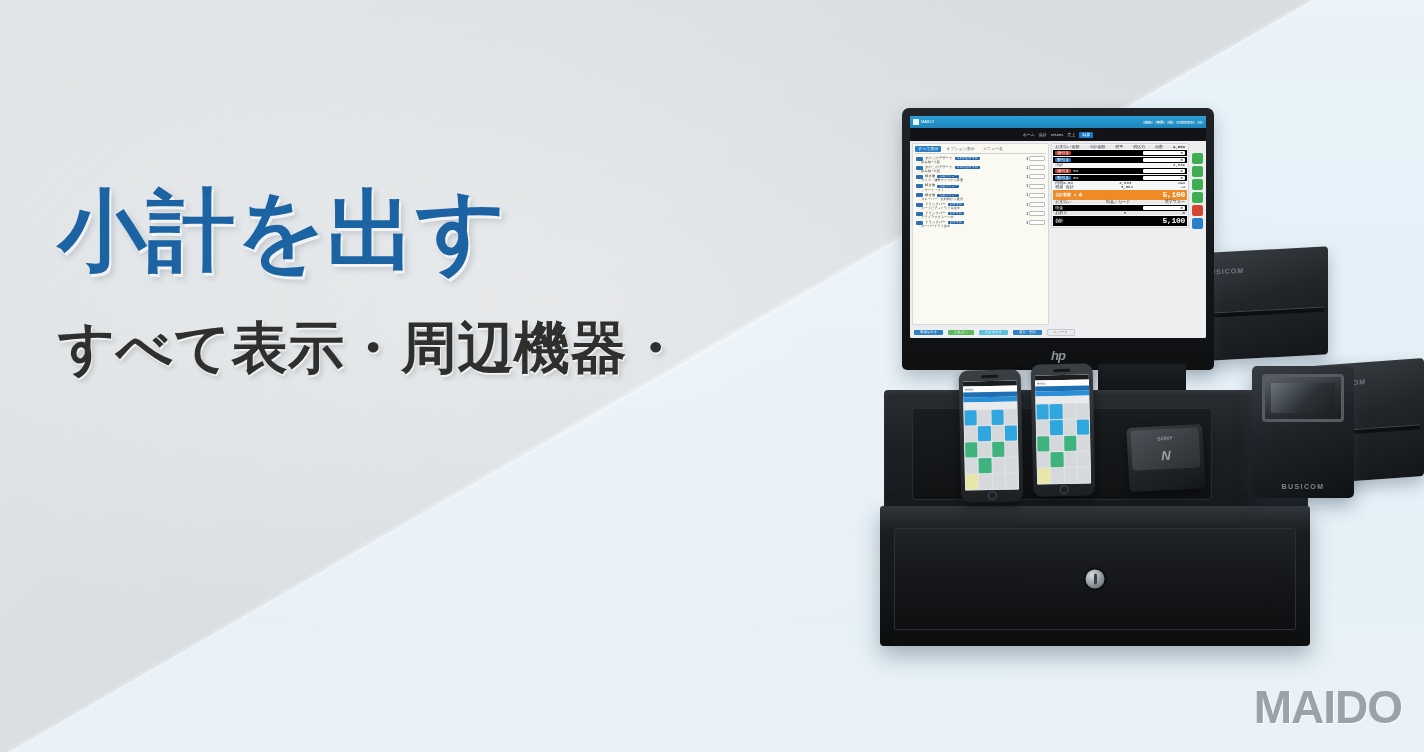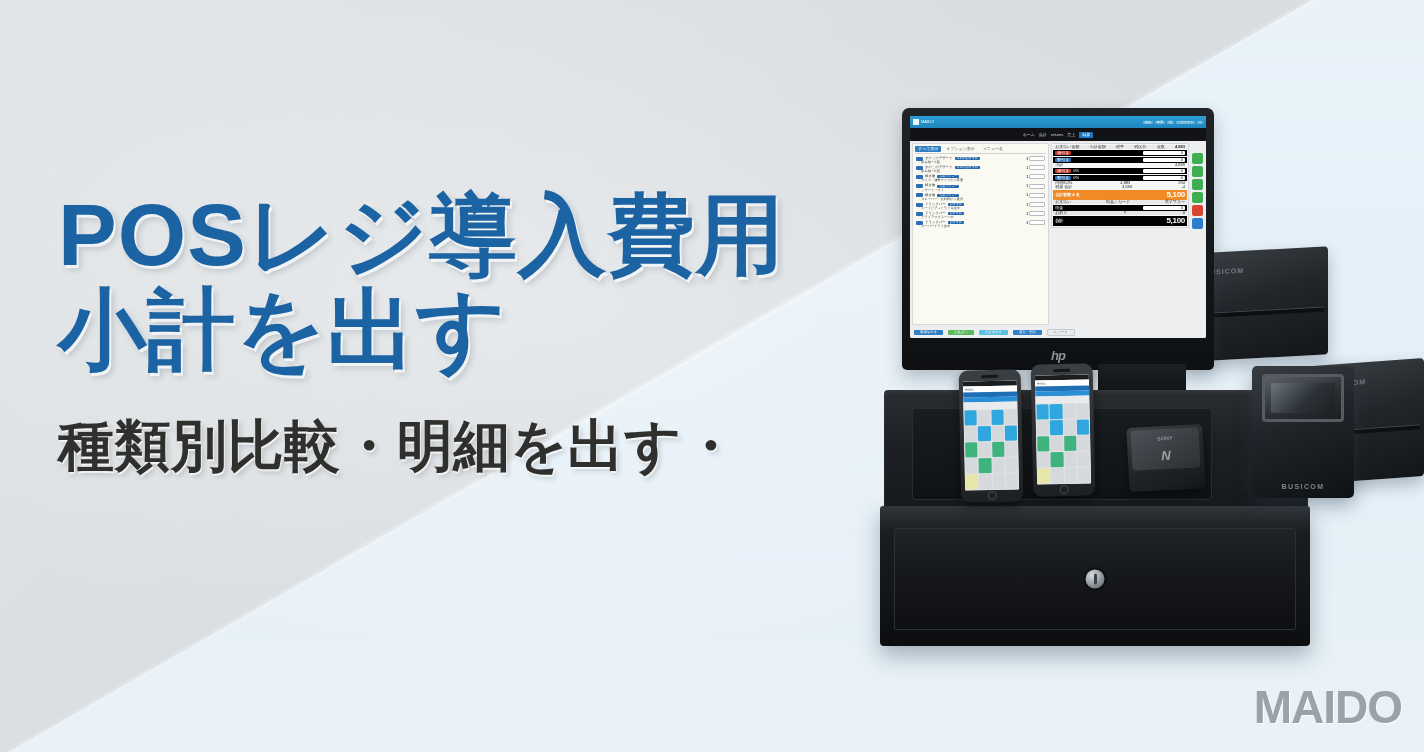--- a/index.html
+++ b/index.html
@@ -156,21 +156,21 @@
   .pos-tabs .t.off { background:transparent; color:#5b6065; }
   .item-list { flex:1; margin-top:2px; display:flex; flex-direction:column; gap:1px; overflow:hidden; }
   .item-row { display:flex; align-items:center; gap:2px; padding:0 1px; }
   .item-row .ck { width:7px; height:4px; background:#2a6fb5; border-radius:1px; }
   .item-row .nm { color:#2a2c2e; flex:0 0 auto; font-size:3.4px; }
   .item-row .bdg { background:#1f63ac; color:#fff; padding:0 2px; border-radius:1px; font-size:3px; }
   .item-row .qty { margin-left:auto; display:flex; align-items:center; gap:1px; }
   .item-row .qty .box { width:16px; height:5px; background:#fff; border:1px solid #b9bdc1; border-radius:1px; }
   .item-sub { color:#3a3c3e; padding-left:3px; font-size:3.2px; }
 
-  .pos-right { flex:1; display:flex; flex-direction:column; gap:1px; }
+  .pos-right { flex:1; display:flex; flex-direction:column; gap:1px;font-family:Liberation Mono, monospace; }
   .pay-card { background:#f6f7f8; border:1px solid #d4d7da; border-radius:1px; padding:1px; }
   .pay-hdr { display:flex; justify-content:space-between; background:#e8eaec; padding:0 2px; color:#303336; }
   .pay-hdr .amt { font-weight:bold; }
   .row-dark {
     display:flex; align-items:center; gap:2px; background:#000; color:#fff;
     padding:1px 2px; margin-top:1px;
   }
   .row-dark .lbl { background:#c0392b; color:#fff; padding:0 2px; border-radius:1px; }
   .row-dark .lbl.blue { background:#2a6fb5; }
   .row-dark .fld {
@@ -639,24 +639,23 @@
     <div class="scanner">
       <div class="scanner-win">
         <div class="scanner-glass"></div>
       </div>
       <div class="scanner-brand">BUSICOM</div>
     </div>
 
   </div>
 
   <div class="copy">
-    <div class="title-line">POSレジ導入費用</div>
     <div class="title-line l2">小計を出す</div>
     <div class="sub">
-      <div class="sub-line">種類別比較・明細を出す・</div>
+      <div class="sub-line">すべて表示・周辺機器・</div>
     </div>
   </div>
 
   <div class="logo">
     <span class="logo-maido">MAIDO</span>
   </div>
 
   <div class="vignette"></div>
 </div>
 

